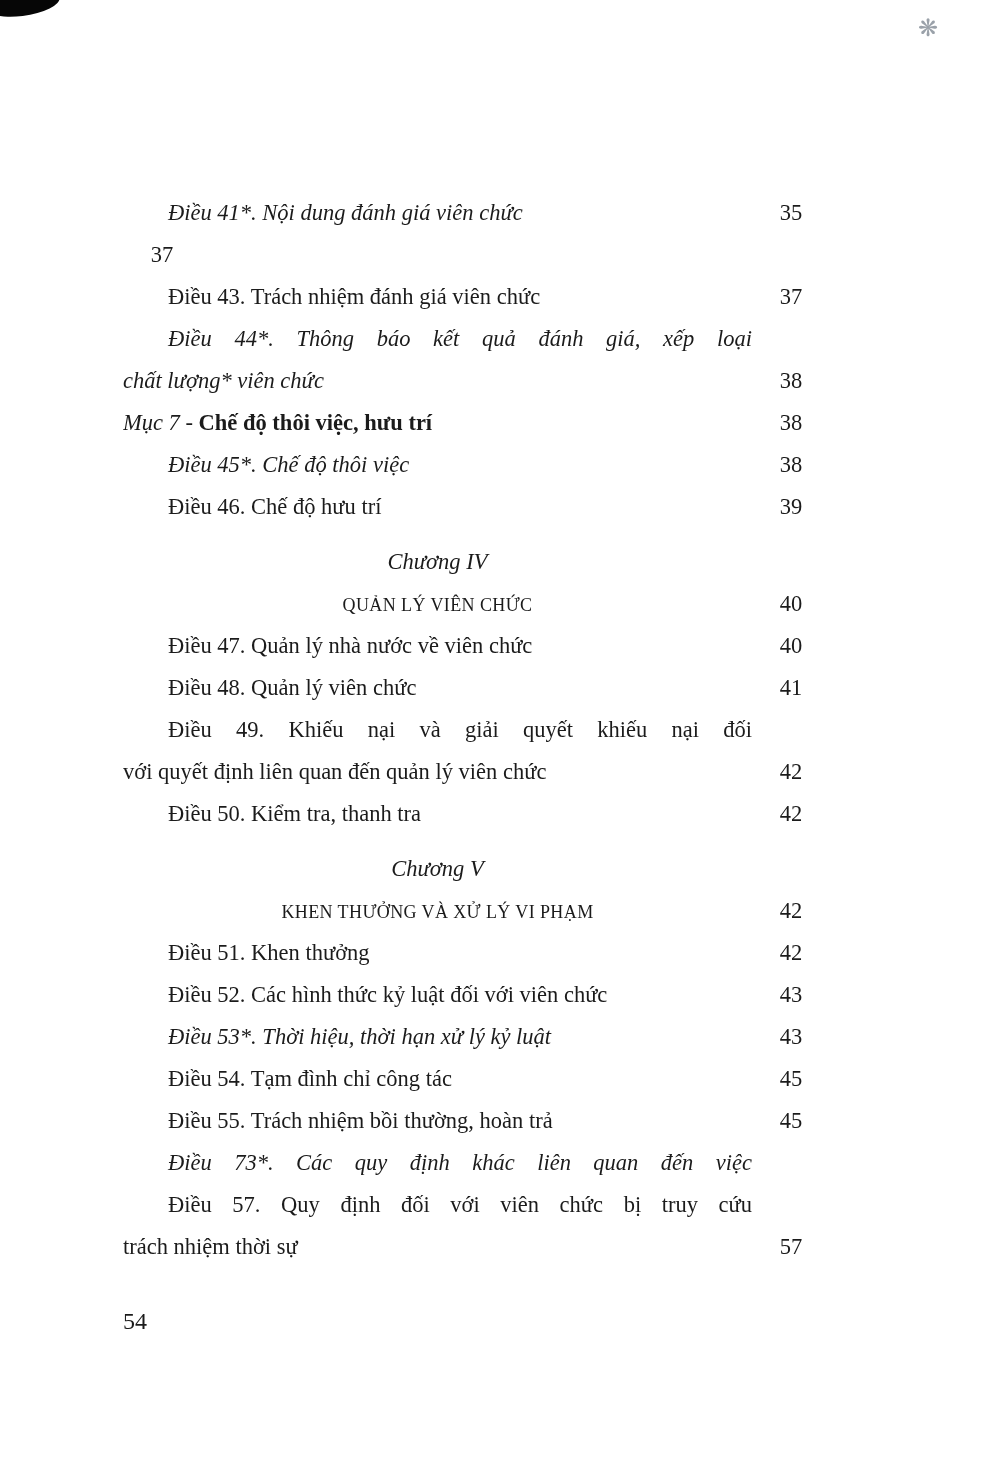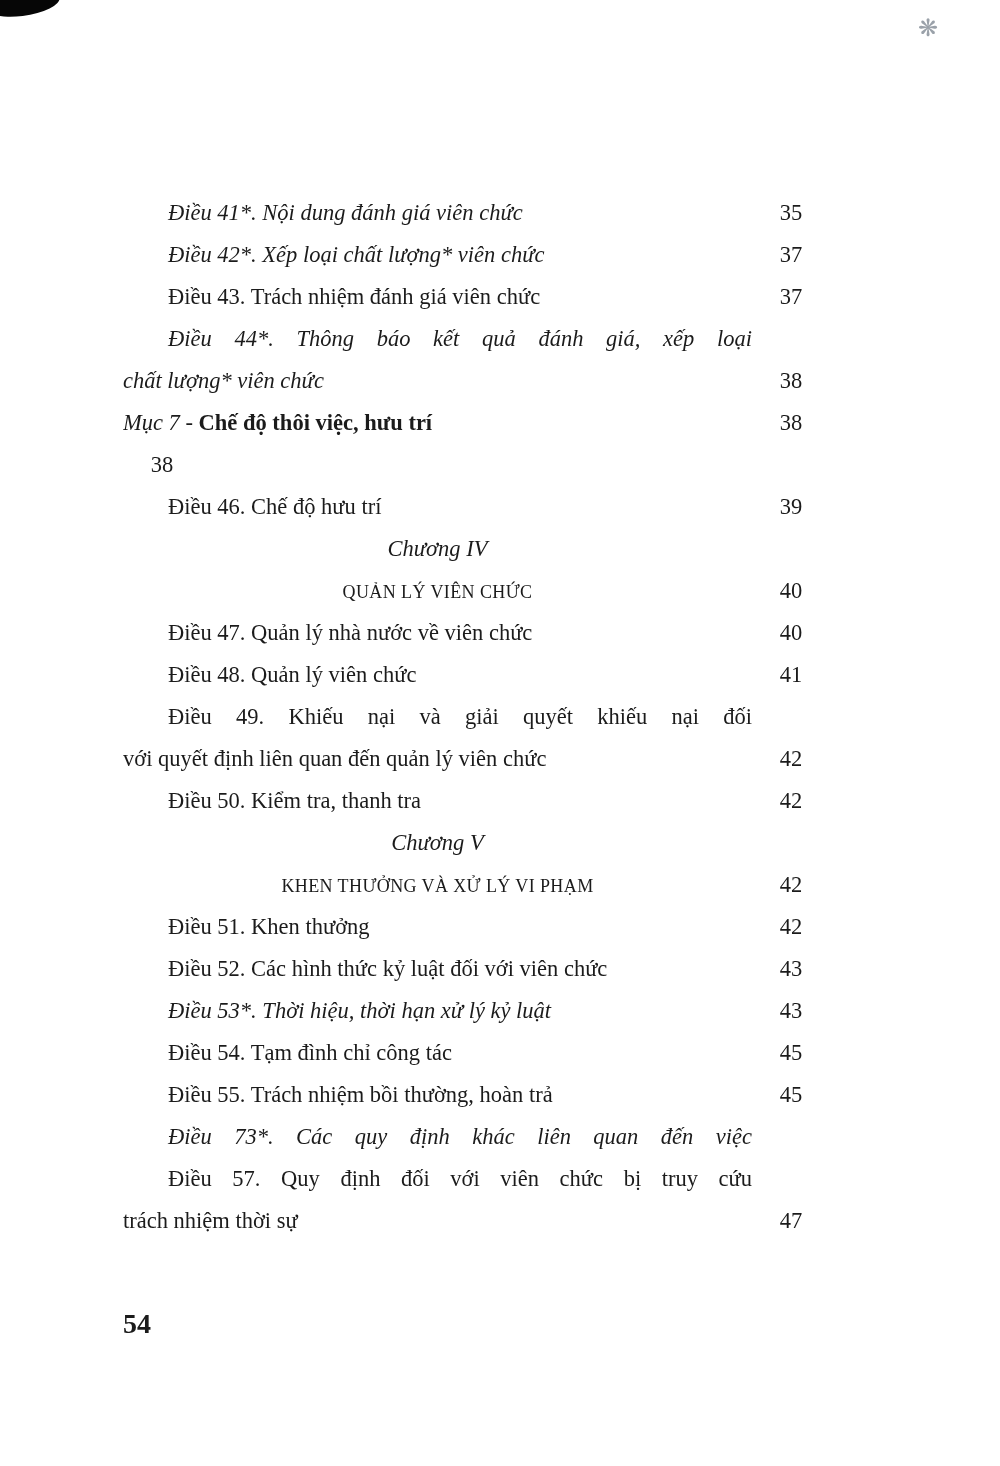--- a/index.html
+++ b/index.html
@@ -42,21 +42,21 @@
     width: 707px;
   }
   .row {
     display: flex;
     align-items: baseline;
     line-height: 42px;
     height: 42px;
     font-size: 22.5px;
     white-space: nowrap;
   }
-  .row.space-before { margin-top: 0; }
+  .row.space-before { margin-top: 13px; }
   .txt {
     flex: 1 1 auto;
     overflow: hidden;
   }
   .txt.ind { padding-left: 45px; }
   .txt.it { font-style: italic; }
   .txt.center { text-align: center; white-space: normal; }
   .txt.caps { letter-spacing: 0.4px; font-size: 18px; }
   .txt.justify {
     text-align: justify;
@@ -66,57 +66,56 @@
   .txt b { font-weight: bold; font-style: normal; }
   .txt .it { font-style: italic; }
   .pg {
     flex: 0 0 78px;
     text-align: center;
   }
   .footer-num {
     position: absolute;
     left: 123px;
     top: 1308px;
-    font-size: 28px;
-    font-weight: bold;
+    font-size: 24px;
   }
 </style>
 </head>
 <body>
 
 <div class="page">
   <div class="corner-blot"></div>
   <span class="decor">❋</span>
 
   <div class="content">
       <div class="row">
         <span class="txt ind it">Điều 41*. Nội dung đánh giá viên chức</span>
         <span class="pg">35</span>
       </div>
       <div class="row">
-        <span class="txt ind it">Điều 42*. Xếp loại chất lượng* viên chức</span>
         <span class="pg">37</span>
       </div>
       <div class="row">
         <span class="txt ind">Điều 43. Trách nhiệm đánh giá viên chức</span>
         <span class="pg">37</span>
       </div>
       <div class="row">
         <span class="txt ind justify it">Điều 44*. Thông báo kết quả đánh giá, xếp loại</span>
         <span class="pg"></span>
       </div>
       <div class="row">
         <span class="txt it">chất lượng* viên chức</span>
         <span class="pg">38</span>
       </div>
       <div class="row">
         <span class="txt"><span class="it">Mục 7 - </span><b>Chế độ thôi việc, hưu trí</b></span>
         <span class="pg">38</span>
       </div>
       <div class="row">
+        <span class="txt ind it">Điều 45*. Chế độ thôi việc</span>
         <span class="pg">38</span>
       </div>
       <div class="row">
         <span class="txt ind">Điều 46. Chế độ hưu trí</span>
         <span class="pg">39</span>
       </div>
       <div class="row space-before">
         <span class="txt center it">Chương IV</span>
         <span class="pg"></span>
       </div>
@@ -175,18 +174,18 @@
       <div class="row">
         <span class="txt ind justify it">Điều 73*. Các quy định khác liên quan đến việc</span>
         <span class="pg"></span>
       </div>
       <div class="row">
         <span class="txt ind justify">Điều 57. Quy định đối với viên chức bị truy cứu</span>
         <span class="pg"></span>
       </div>
       <div class="row">
         <span class="txt">trách nhiệm thời sự</span>
-        <span class="pg">47</span>
+        <span class="pg">57</span>
       </div>
     </div>
 
   <div class="footer-num">54</div>
 </div>
 
 </body></html>

